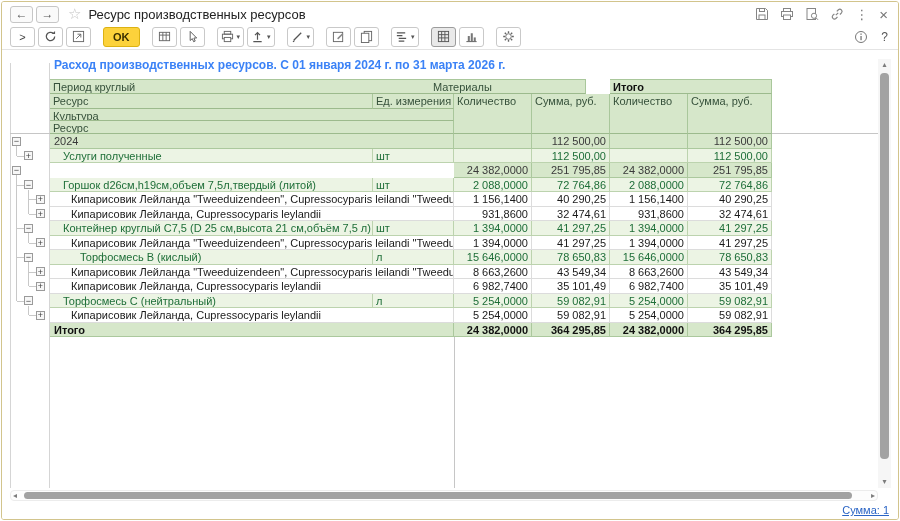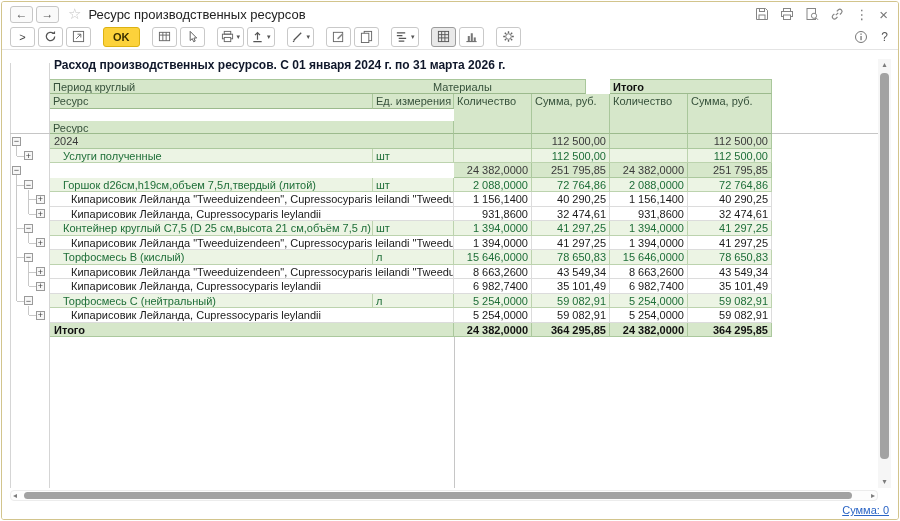--- a/index.html
+++ b/index.html
@@ -20,21 +20,21 @@
     display:flex;align-items:center;justify-content:center;font-size:11px;color:#444;}
   .tbtn.pressed{background:#e9e9e9;border-color:#9c9c9c;}
   .ok{background:#fcd23b;border-color:#dcb213;font-weight:bold;padding:0 9px;color:#3a3000;}
   .drop{font-size:7px;color:#555;margin-left:3px;}
   .gap{margin-left:9px;}
   .tail{margin-left:auto;display:flex;align-items:center;gap:13px;color:#666;}
   svg.ic{display:block;}
   
   .content{position:absolute;top:49px;left:0;right:0;bottom:0;background:#fff;}
   #sheet{position:absolute;inset:0;}
-  .rpt-title{position:absolute;left:52px;top:7px;font-size:12px;font-weight:bold;color:#0f172a;white-space:nowrap;}
+  .rpt-title{position:absolute;left:52px;top:7px;font-size:12px;font-weight:bold;color:#3b82f6;white-space:nowrap;}
   .tree-strip{position:absolute;left:8px;top:12px;width:40px;height:425px;
     border-left:1px solid #d5d5d5;border-right:1px solid #d5d5d5;background:#fff;}
   .cell{position:absolute;font-size:11px;line-height:14px;overflow:hidden;white-space:nowrap;padding:0 3px;
     border-right:1px solid #d9d9d9;border-bottom:1px solid #d9d9d9;}
   .hc{background:var(--row-green);border-color:#a9c79b;color:#35503a;border-bottom-color:#9cba8d;}
   .ht{border-top:1px solid #a9c79b;}
   .hb{font-weight:bold;color:#111;}
   .r-y{background:var(--row-green);border-color:#abc89d;color:#3a3a3a;}
   .r-r{background:var(--row-light);border-color:#bcd3ae;color:var(--green-text);}
   .r-d{background:#fff;border-color:#dcdcdc;color:#1a1a1a;}
@@ -201,20 +201,21 @@
       <div class="hsplit" style="left:770px;width:106px;"></div>
     <div class="cell hc ht" style="left: 48px; width: 404px; top: 28px; height: 15px;">Период круглый</div>
         <div class="cell hc ht" style="left: 428px; width: 156px; top: 28px; height: 15px;">Материалы</div>
         <div class="cell hc ht hb" style="left: 608px; width: 162px; top: 28px; height: 15px;">Итого</div>
         <div class="cell hc" style="left: 48px; width: 323px; top: 43px; height: 15px;">Ресурс</div>
         <div class="cell hc" style="left: 371px; width: 81px; top: 43px; height: 15px;">Ед. измерения</div>
         <div class="cell hc" style="left: 452px; width: 78px; top: 43px; height: 40px;">Количество</div>
         <div class="cell hc" style="left: 530px; width: 78px; top: 43px; height: 40px;">Сумма, руб.</div>
         <div class="cell hc" style="left: 608px; width: 78px; top: 43px; height: 40px;">Количество</div>
         <div class="cell hc" style="left: 686px; width: 84px; top: 43px; height: 40px;">Сумма, руб.</div>
+        <div class="cell hc" style="left: 48px; width: 404px; top: 58px; height: 12px;">Культура</div>
         <div class="cell hc" style="left: 48px; width: 404px; top: 70px; height: 13px;">Ресурс</div>
         <div class="cell r-y" style="left: 48px; width: 404px; top: 83px; height: 14.5px; padding-left: 4px;">2024</div>
         <div class="cell r-y num" style="left: 452px; width: 78px; top: 83px; height: 14.5px;"></div>
         <div class="cell r-y num" style="left: 530px; width: 78px; top: 83px; height: 14.5px;">112 500,00</div>
         <div class="cell r-y num" style="left: 608px; width: 78px; top: 83px; height: 14.5px;"></div>
         <div class="cell r-y num" style="left: 686px; width: 84px; top: 83px; height: 14.5px;">112 500,00</div>
         <div class="cell r-r" style="left: 48px; width: 323px; top: 97.5px; height: 14.5px; padding-left: 13px;">Услуги полученные</div>
         <div class="cell r-r" style="left: 371px; width: 81px; top: 97.5px; height: 14.5px;">шт</div>
         <div class="cell r-r num" style="left: 452px; width: 78px; top: 97.5px; height: 14.5px;"></div>
         <div class="cell r-r num" style="left: 530px; width: 78px; top: 97.5px; height: 14.5px;">112 500,00</div>
@@ -245,21 +246,21 @@
         <div class="cell r-r" style="left: 371px; width: 81px; top: 170px; height: 14.5px;">шт</div>
         <div class="cell r-r num" style="left: 452px; width: 78px; top: 170px; height: 14.5px;">1 394,0000</div>
         <div class="cell r-r num" style="left: 530px; width: 78px; top: 170px; height: 14.5px;">41 297,25</div>
         <div class="cell r-r num" style="left: 608px; width: 78px; top: 170px; height: 14.5px;">1 394,0000</div>
         <div class="cell r-r num" style="left: 686px; width: 84px; top: 170px; height: 14.5px;">41 297,25</div>
         <div class="cell r-d" style="left: 48px; width: 404px; top: 184.5px; height: 14.5px; padding-left: 21px;">Кипарисовик Лейланда "Tweeduizendeen", Cupressocyparis leilandi "Tweeduizen</div>
         <div class="cell r-d num" style="left: 452px; width: 78px; top: 184.5px; height: 14.5px;">1 394,0000</div>
         <div class="cell r-d num" style="left: 530px; width: 78px; top: 184.5px; height: 14.5px;">41 297,25</div>
         <div class="cell r-d num" style="left: 608px; width: 78px; top: 184.5px; height: 14.5px;">1 394,0000</div>
         <div class="cell r-d num" style="left: 686px; width: 84px; top: 184.5px; height: 14.5px;">41 297,25</div>
-        <div class="cell r-r" style="left: 48px; width: 323px; top: 199px; height: 14.5px; padding-left: 13px;">Торфосмесь В (кислый)</div>
+        <div class="cell r-r" style="left: 48px; width: 323px; top: 199px; height: 14.5px; padding-left: 30px;">Торфосмесь В (кислый)</div>
         <div class="cell r-r" style="left: 371px; width: 81px; top: 199px; height: 14.5px;">л</div>
         <div class="cell r-r num" style="left: 452px; width: 78px; top: 199px; height: 14.5px;">15 646,0000</div>
         <div class="cell r-r num" style="left: 530px; width: 78px; top: 199px; height: 14.5px;">78 650,83</div>
         <div class="cell r-r num" style="left: 608px; width: 78px; top: 199px; height: 14.5px;">15 646,0000</div>
         <div class="cell r-r num" style="left: 686px; width: 84px; top: 199px; height: 14.5px;">78 650,83</div>
         <div class="cell r-d" style="left: 48px; width: 404px; top: 213.5px; height: 14.5px; padding-left: 21px;">Кипарисовик Лейланда "Tweeduizendeen", Cupressocyparis leilandi "Tweeduizen</div>
         <div class="cell r-d num" style="left: 452px; width: 78px; top: 213.5px; height: 14.5px;">8 663,2600</div>
         <div class="cell r-d num" style="left: 530px; width: 78px; top: 213.5px; height: 14.5px;">43 549,34</div>
         <div class="cell r-d num" style="left: 608px; width: 78px; top: 213.5px; height: 14.5px;">8 663,2600</div>
         <div class="cell r-d num" style="left: 686px; width: 84px; top: 213.5px; height: 14.5px;">43 549,34</div>
@@ -318,15 +319,15 @@
     <div class="vscroll">
       <div class="sarrow" style="top:1px;">▴</div>
       <div class="vthumb"></div>
       <div class="sarrow" style="bottom:1px;">▾</div>
     </div>
     <div class="hscroll">
       <div class="harrow" style="left:2px;">◂</div>
       <div class="hthumb"></div>
       <div class="harrow" style="right:2px;">▸</div>
     </div>
-    <a class="status-link" href="#">Сумма: 0</a>
+    <a class="status-link" href="#">Сумма: 1</a>
   </div>
 </div>
 
 </body></html>

